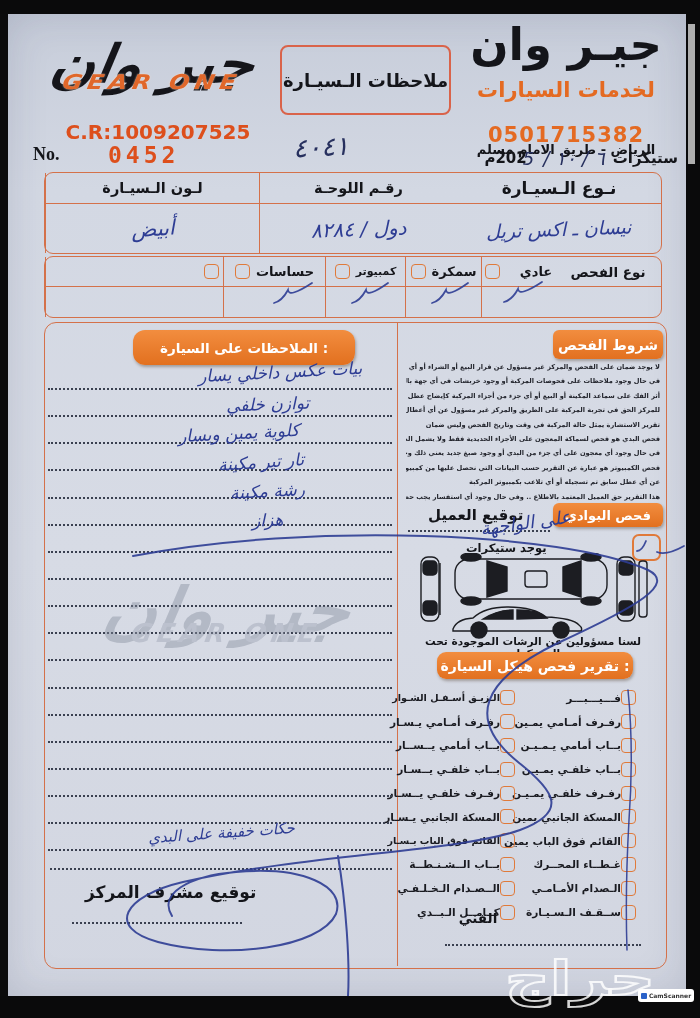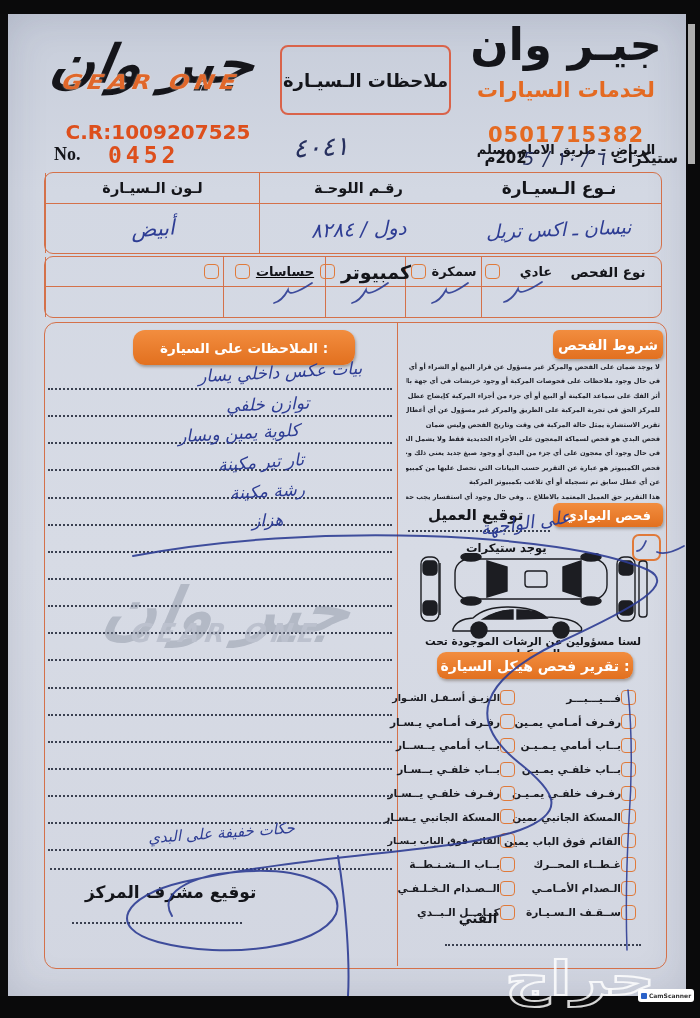--- a/index.html
+++ b/index.html
@@ -52,21 +52,21 @@
     <div class="abs obox" style="left:272px;top:31px;width:167px;height:66px;background:transparent;border:2px solid #d9634a;box-shadow:none;border-radius:8px;">
       <span class="blk" style="font-size:18px;">ملاحظات الـسيـارة</span>
     </div>
 
     <div class="abs" style="left:24px;top:18px;width:240px;height:86px;">
       <div class="abs blk" style="left:0;top:2px;width:240px;text-align:center;font-size:52px;font-style:italic;transform:scaleX(1.18) skewX(-6deg);letter-spacing:4px;color:#15151a;">جير وان</div>
       <div class="abs" style="left:10px;top:36px;width:220px;text-align:center;font-size:24px;font-weight:bold;font-style:italic;
                   color:#e0672a;letter-spacing:5px;transform:skewX(-10deg) scaleY(.85);text-shadow:0 0 2px #f3ded0;">GEAR ONE</div>
     </div>
     <div class="abs red" style="left:40px;top:106px;width:220px;text-align:center;font-size:20px;">C.R:1009207525</div>
-    <div class="abs blk" style="left:46px;top:130px;font-size:18px;font-family:'Liberation Serif',serif;">No.</div>
+    <div class="abs blk" style="left:25px;top:130px;font-size:18px;font-family:'Liberation Serif',serif;">No.</div>
     <div class="abs red" style="left:100px;top:128px;font-size:23px;letter-spacing:4px;font-family:'DejaVu Sans Mono',monospace;">0452</div>
     <div class="abs hand" style="left:285px;top:118px;font-size:26px;color:#27305e;letter-spacing:6px;transform:rotate(-3deg);">٤٠٤١</div>
 
     <div class="vt" style="left:36px;top:158px;width:616px;height:80px;grid-template-columns:204px 198px 1fr;grid-template-rows:31px 1fr;">
       <div class="bb blk" style="font-size:17px;">نـوع الـسيـارة</div>
       <div class="bb bl blk" style="font-size:14.5px;">رقـم اللوحـة</div>
       <div class="bb bl blk" style="font-size:14.5px;">لـون الـسيـارة</div>
       <div>
           <span class="hand" style="font-size:19px;transform:rotate(-2deg);">نيسان ـ اكس تريل</span>
         </div>
@@ -82,24 +82,24 @@
       <div class="bb blk" style="font-size:13.5px;">نوع الفحص</div>
       <div class="bb bl" style="gap:20px;">
         <span class="blk" style="font-size:13px;">عادي</span>
           <span class="chk"></span>
       </div>
       <div class="bb bl" style="gap:6px;">
         <span class="blk" style="font-size:13px;">سمكرة</span>
           <span class="chk"></span>
       </div>
       <div class="bb bl" style="gap:6px;">
-        <span class="blk" style="font-size:19px;">كمبيوتر</span>
-          <span class="chk"></span>
-      </div>
-      <div class="bb bl" style="gap:6px;text-decoration:underline;">
+        <span class="blk" style="font-size:11px;">كمبيوتر</span>
+          <span class="chk"></span>
+      </div>
+      <div class="bb bl" style="gap:6px;">
         <span class="blk" style="font-size:13px;">حساسات</span>
           <span class="chk"></span>
       </div>
       <div class="bb bl" style="justify-content:flex-start;padding-right:4px;">
         <span class="chk"></span>
       </div>
       <div></div>
         <div class="bl"></div>
         <div class="bl"></div>
         <div class="bl"></div>

